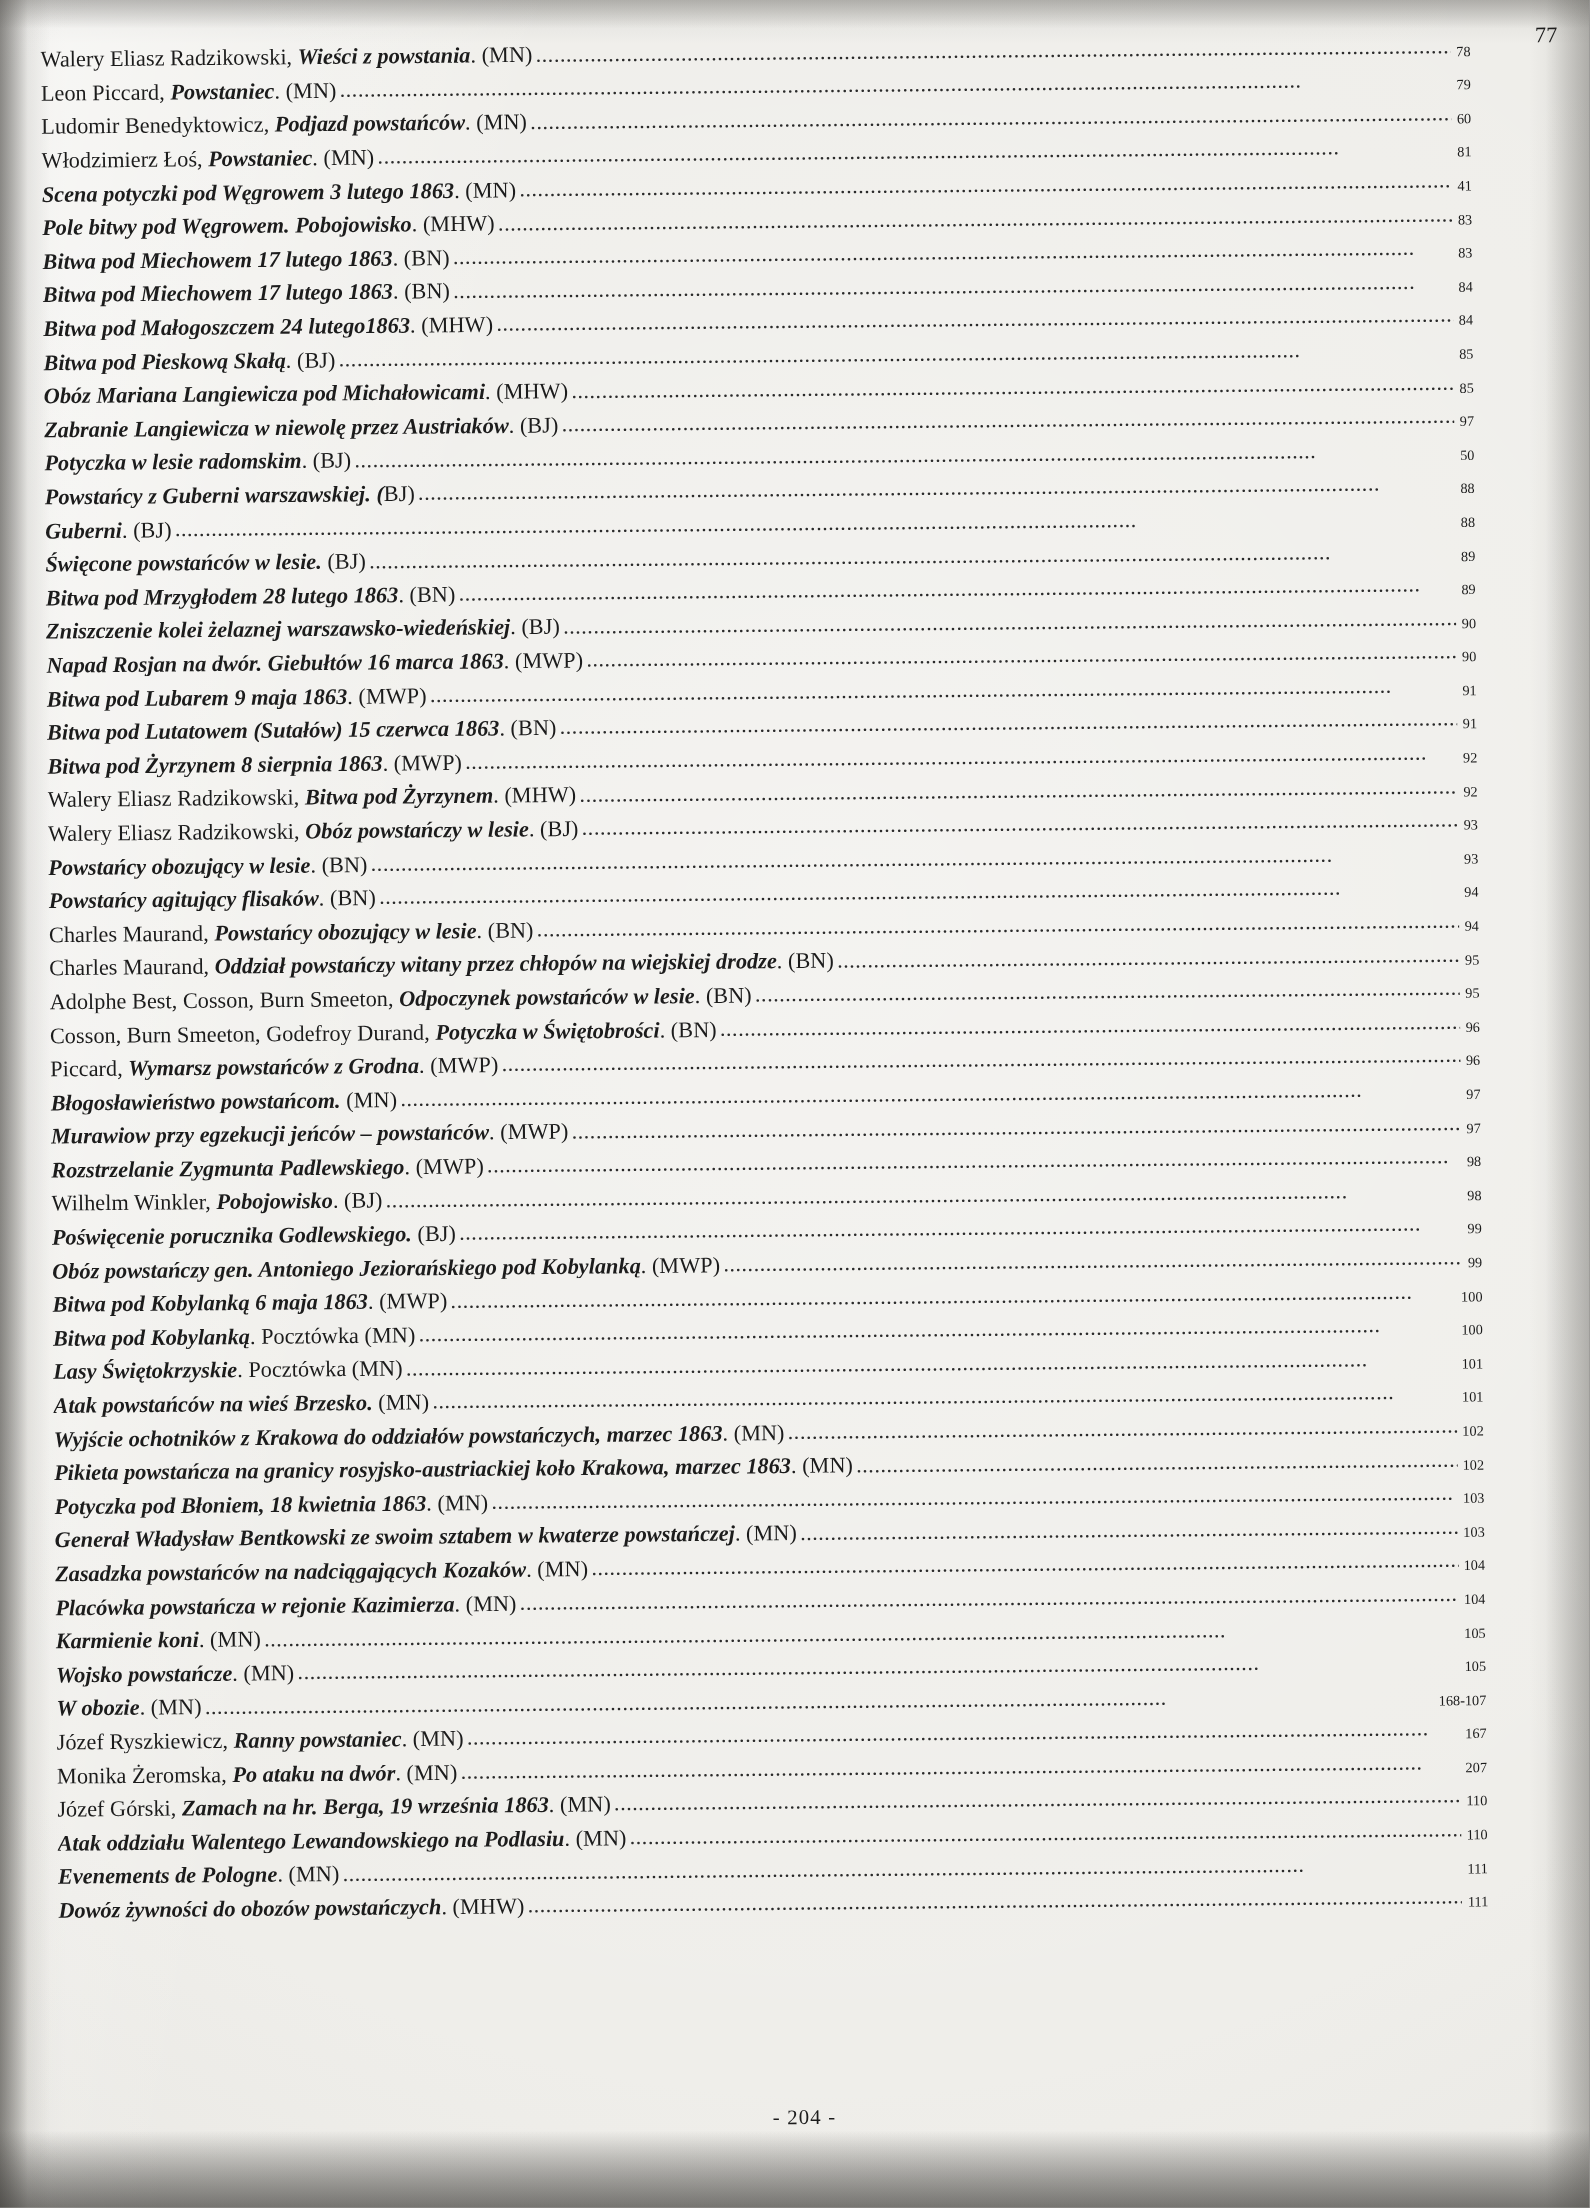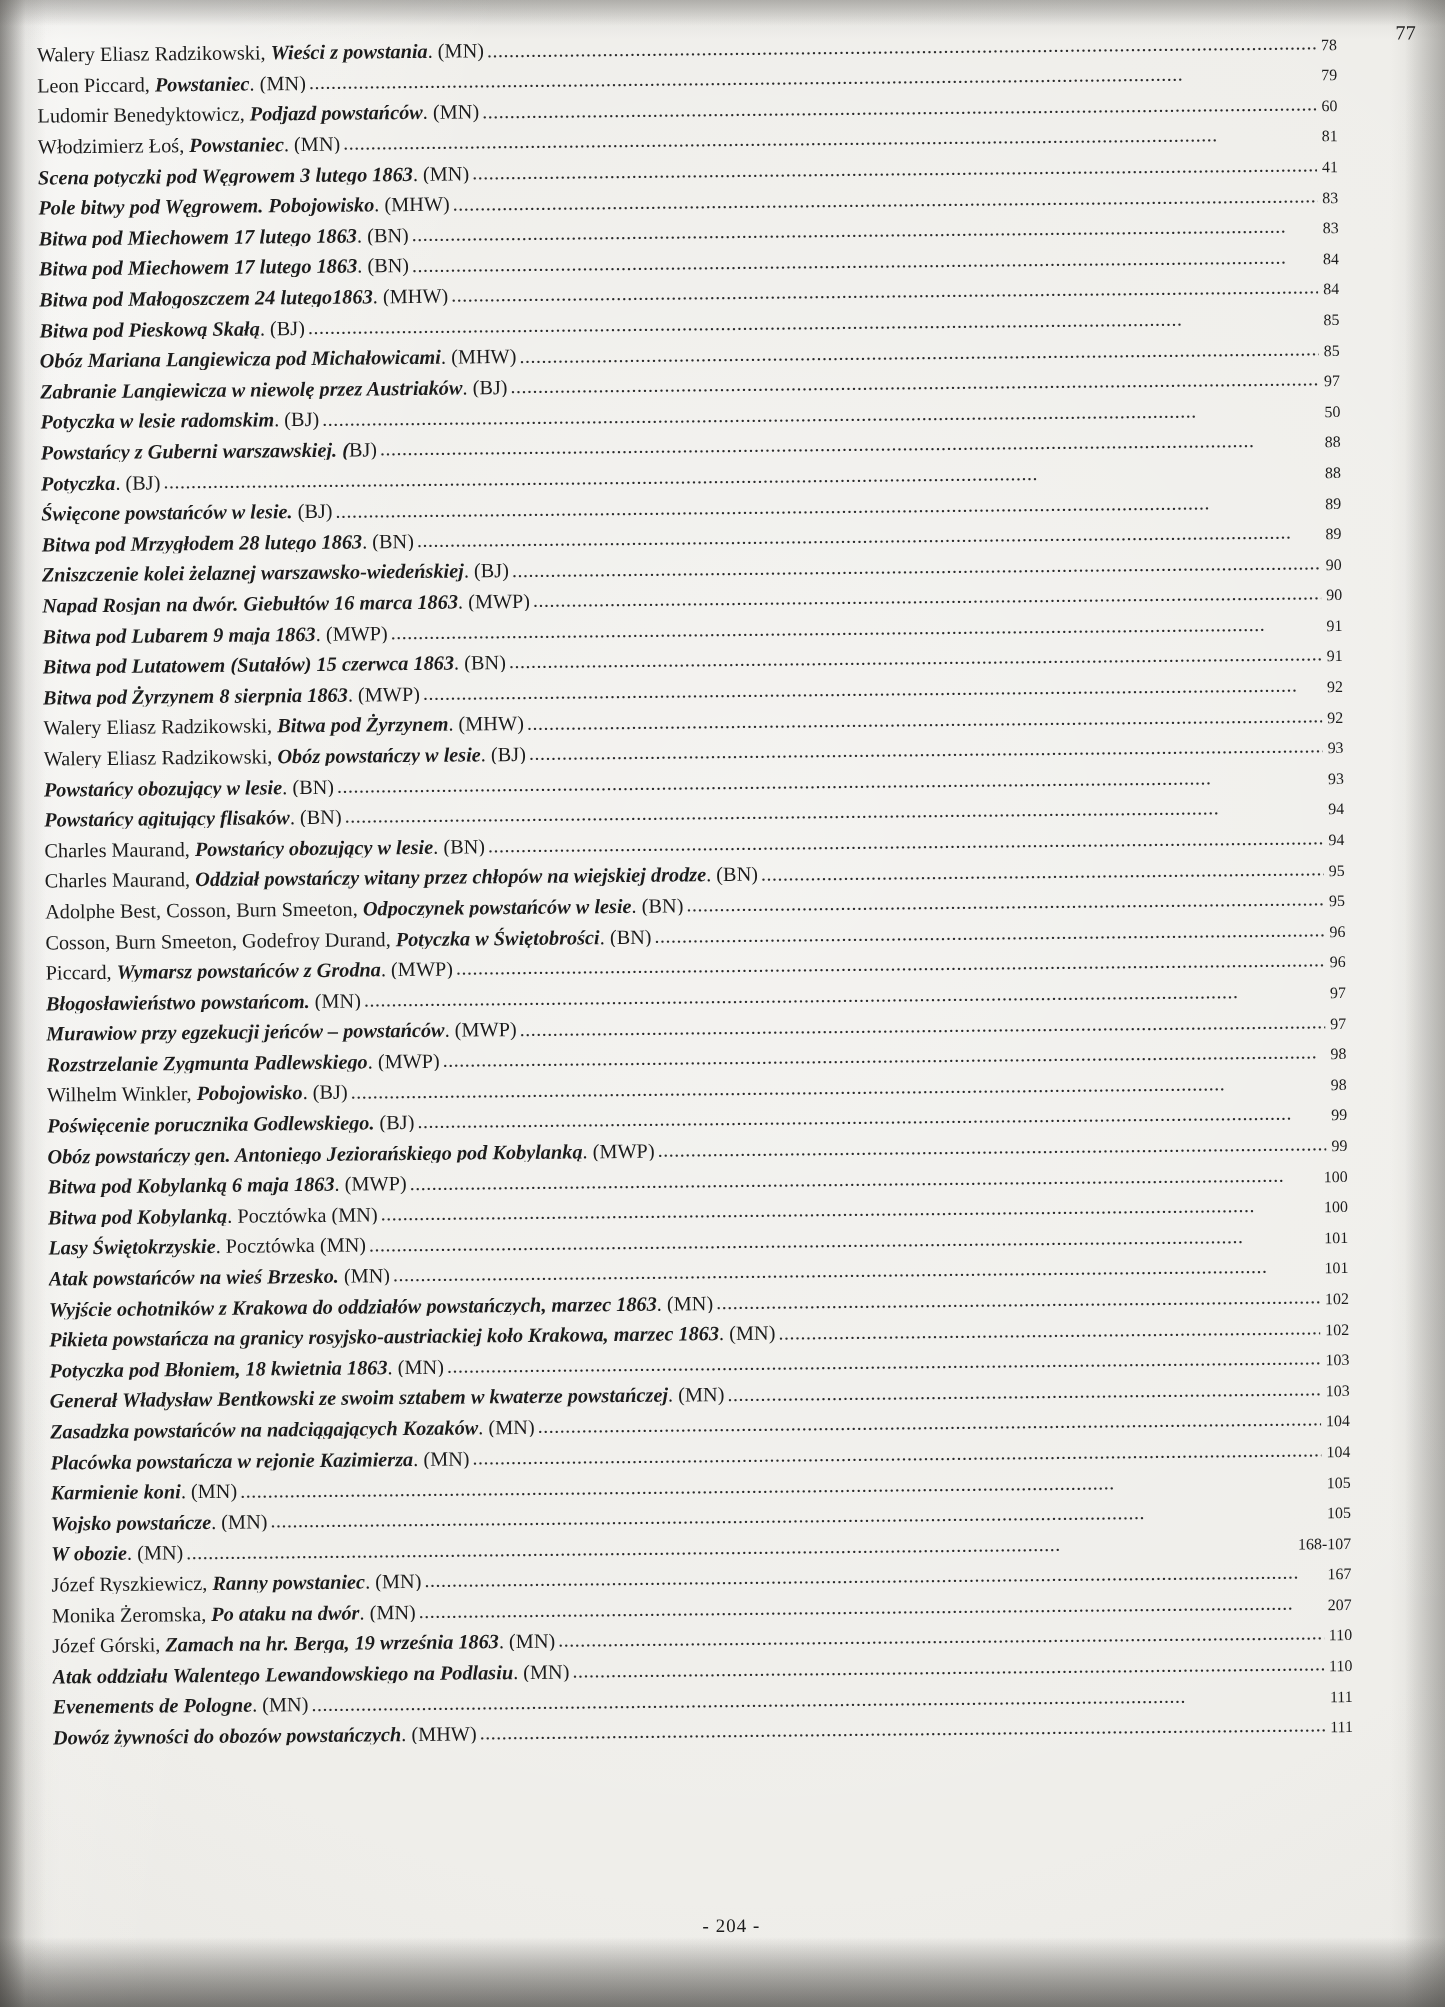--- a/index.html
+++ b/index.html
@@ -66,21 +66,21 @@
     flex: 1 1 auto;
     overflow: hidden;
     white-space: nowrap;
     font-size: 20px;
     color: #2a2a2a;
     margin: 0 2px 1px 3px;
     letter-spacing: 0.5px;
   }
   .entry .pg {
     flex: 0 0 auto;
-    font-size: 16px;
+    font-size: 13px;
     padding-left: 3px;
     text-align: right;
   }
   .bi { font-style: italic; font-weight: bold; }
   .rom { font-style: normal; font-weight: normal; }
 
   .first-page-line {
     position: absolute;
     right: 20px;
     top: 28px;
@@ -201,21 +201,21 @@
           <span class="txt"><span class="bi">Potyczka w lesie radomskim</span><span class="rom">. (BJ)</span></span>
           <span class="leader">...............................................................................................................................................................</span>
           <span class="pg">50</span>
         </div>
         <div class="entry">
           <span class="txt"><span class="bi">Powstańcy z Guberni warszawskiej. (</span><span class="rom">BJ)</span></span>
           <span class="leader">...............................................................................................................................................................</span>
           <span class="pg">88</span>
         </div>
         <div class="entry">
-          <span class="txt"><span class="bi">Potyczka</span><span class="rom">. (BJ)</span></span>
+          <span class="txt"><span class="bi">Guberni</span><span class="rom">. (BJ)</span></span>
           <span class="leader">...............................................................................................................................................................</span>
           <span class="pg">88</span>
         </div>
         <div class="entry">
           <span class="txt"><span class="bi">Święcone powstańców w lesie.</span><span class="rom"> (BJ)</span></span>
           <span class="leader">...............................................................................................................................................................</span>
           <span class="pg">89</span>
         </div>
         <div class="entry">
           <span class="txt"><span class="bi">Bitwa pod Mrzygłodem 28 lutego 1863</span><span class="rom">. (BN)</span></span>

